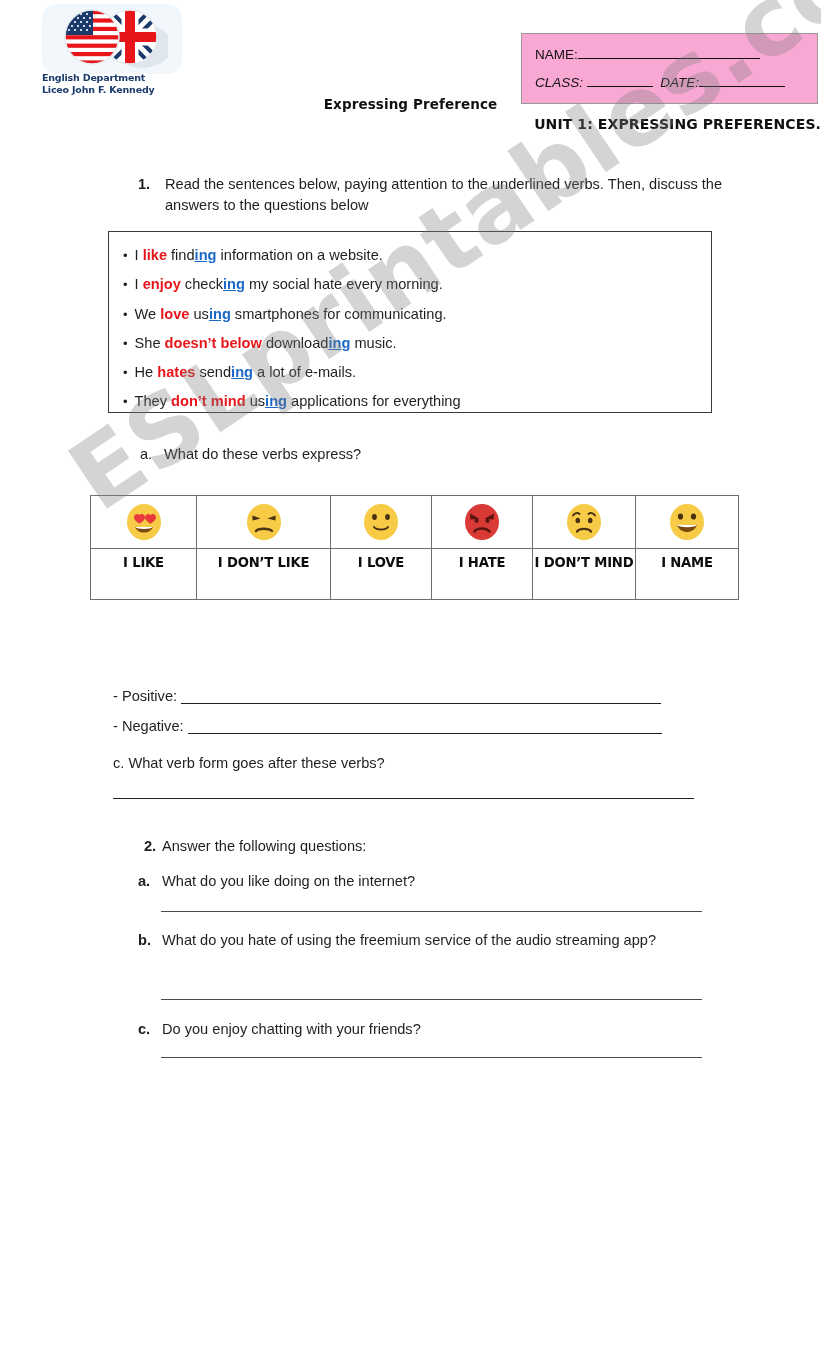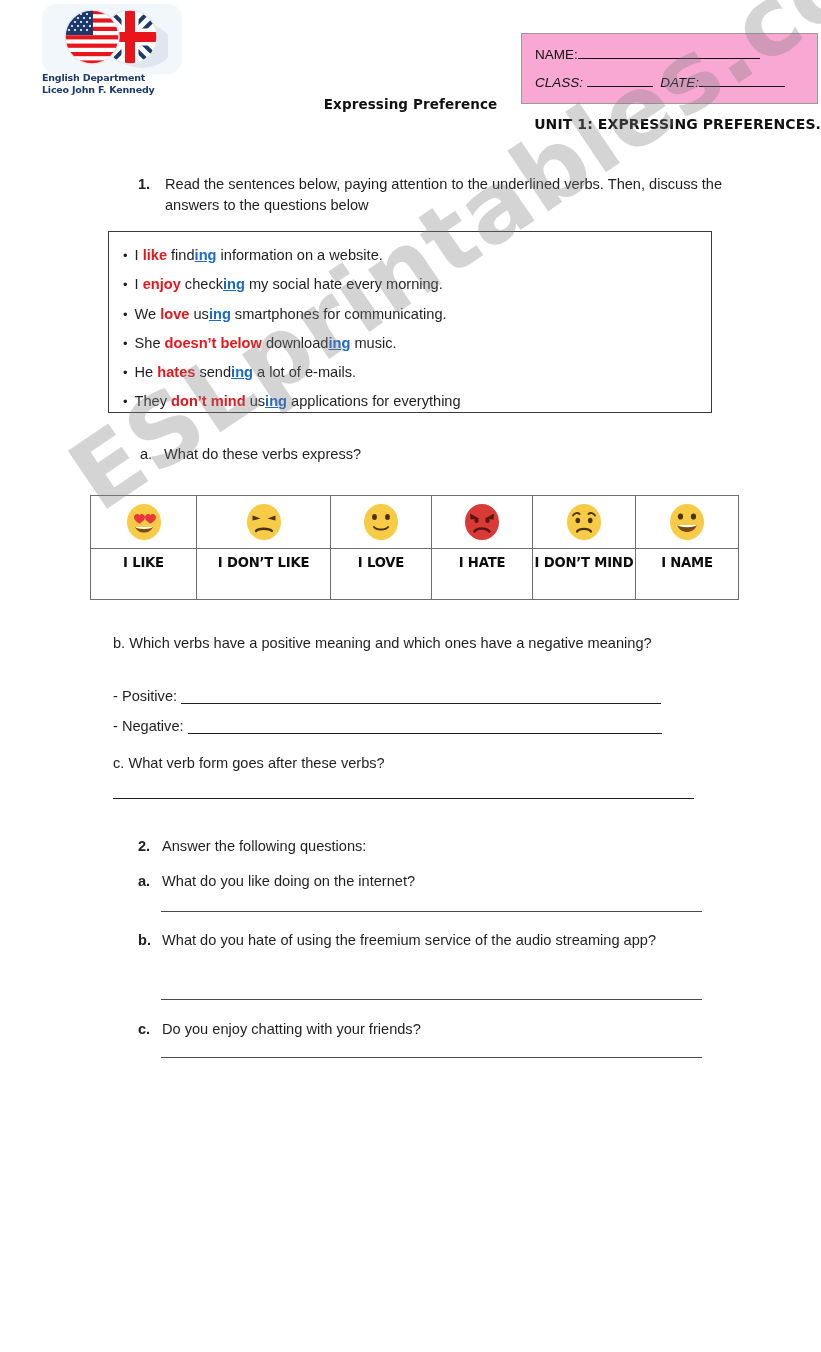--- a/index.html
+++ b/index.html
@@ -237,20 +237,21 @@
     width: 581px;
     border-bottom: 1.3px solid #1f1f1f;
   }
 
   
   #q2 {
     position: absolute;
     left: 138px; top: 838px;
     font-size: 14.6px;
     color: #1f1f1f;
+    text-align: center;
   }
   #q2 .num { font-weight: 700; display: inline-block; width: 24px; }
   .qitem {
     position: absolute;
     left: 138px;
     font-size: 14.6px;
     line-height: 29px;
     color: #1f1f1f;
     width: 580px;
   }
@@ -441,21 +442,20 @@
       <td>I LIKE</td>
       <td>I DON’T LIKE</td>
       <td>I LOVE</td>
       <td>I HATE</td>
       <td>I DON’T MIND</td>
       <td>I NAME</td>
     </tr>
   </tbody>
     </table>
 
-  <div id="subb" class="para">b. Which verbs have a positive meaning and which ones have a negative meaning?</div>
   <div id="pos-line">
     <span>- Positive:</span>
     <span class="answer-rule" style="width:480px"></span>
   </div>
   <div id="neg-line">
     <span>- Negative:</span>
     <span class="answer-rule" style="width:474px"></span>
   </div>
 
   <div id="subc" class="para">c. What verb form goes after these verbs?</div>

